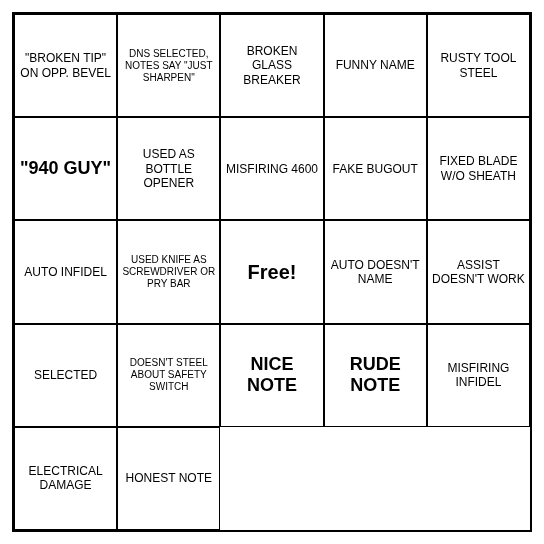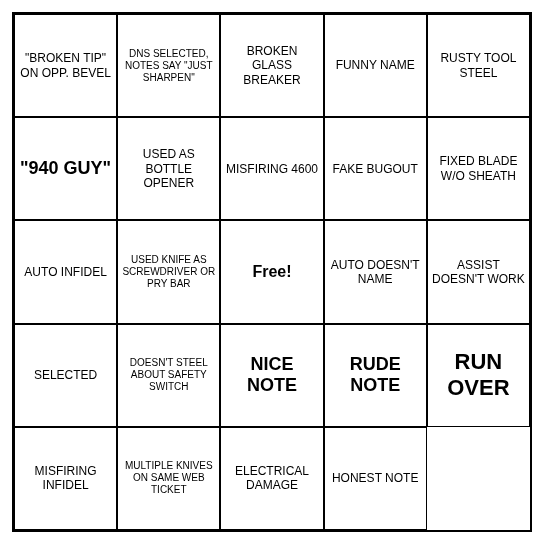--- a/index.html
+++ b/index.html
@@ -25,21 +25,21 @@
       display: flex;
       align-items: center;
       justify-content: center;
       text-align: center;
       padding: 4px;
       font-size: 12px;
       line-height: 1.2;
       background: #fff;
     }
     .cell.free {
-      font-size: 16px;
+      font-size: 20px;
       font-weight: bold;
     }
     .cell.large-text {
       font-size: 18px;
       font-weight: bold;
     }
     .cell.small-text {
       font-size: 10px;
     }
     .cell.run-over {
@@ -63,18 +63,16 @@
     <div class="cell">FIXED BLADE W/O SHEATH</div>
     <div class="cell">AUTO INFIDEL</div>
     <div class="cell small-text">USED KNIFE AS SCREWDRIVER OR PRY BAR</div>
     <div class="cell free">Free!</div>
     <div class="cell">AUTO DOESN'T NAME</div>
     <div class="cell">ASSIST DOESN'T WORK</div>
     <div class="cell">SELECTED</div>
     <div class="cell small-text">DOESN'T STEEL ABOUT SAFETY SWITCH</div>
     <div class="cell large-text">NICE NOTE</div>
     <div class="cell large-text">RUDE NOTE</div>
-    <div class="cell run-over">RUN OVER</div>
     <div class="cell">MISFIRING INFIDEL</div>
-    <div class="cell small-text">MULTIPLE KNIVES ON SAME WEB TICKET</div>
     <div class="cell">ELECTRICAL DAMAGE</div>
     <div class="cell">HONEST NOTE</div>
   </div>
 
 </body></html>

